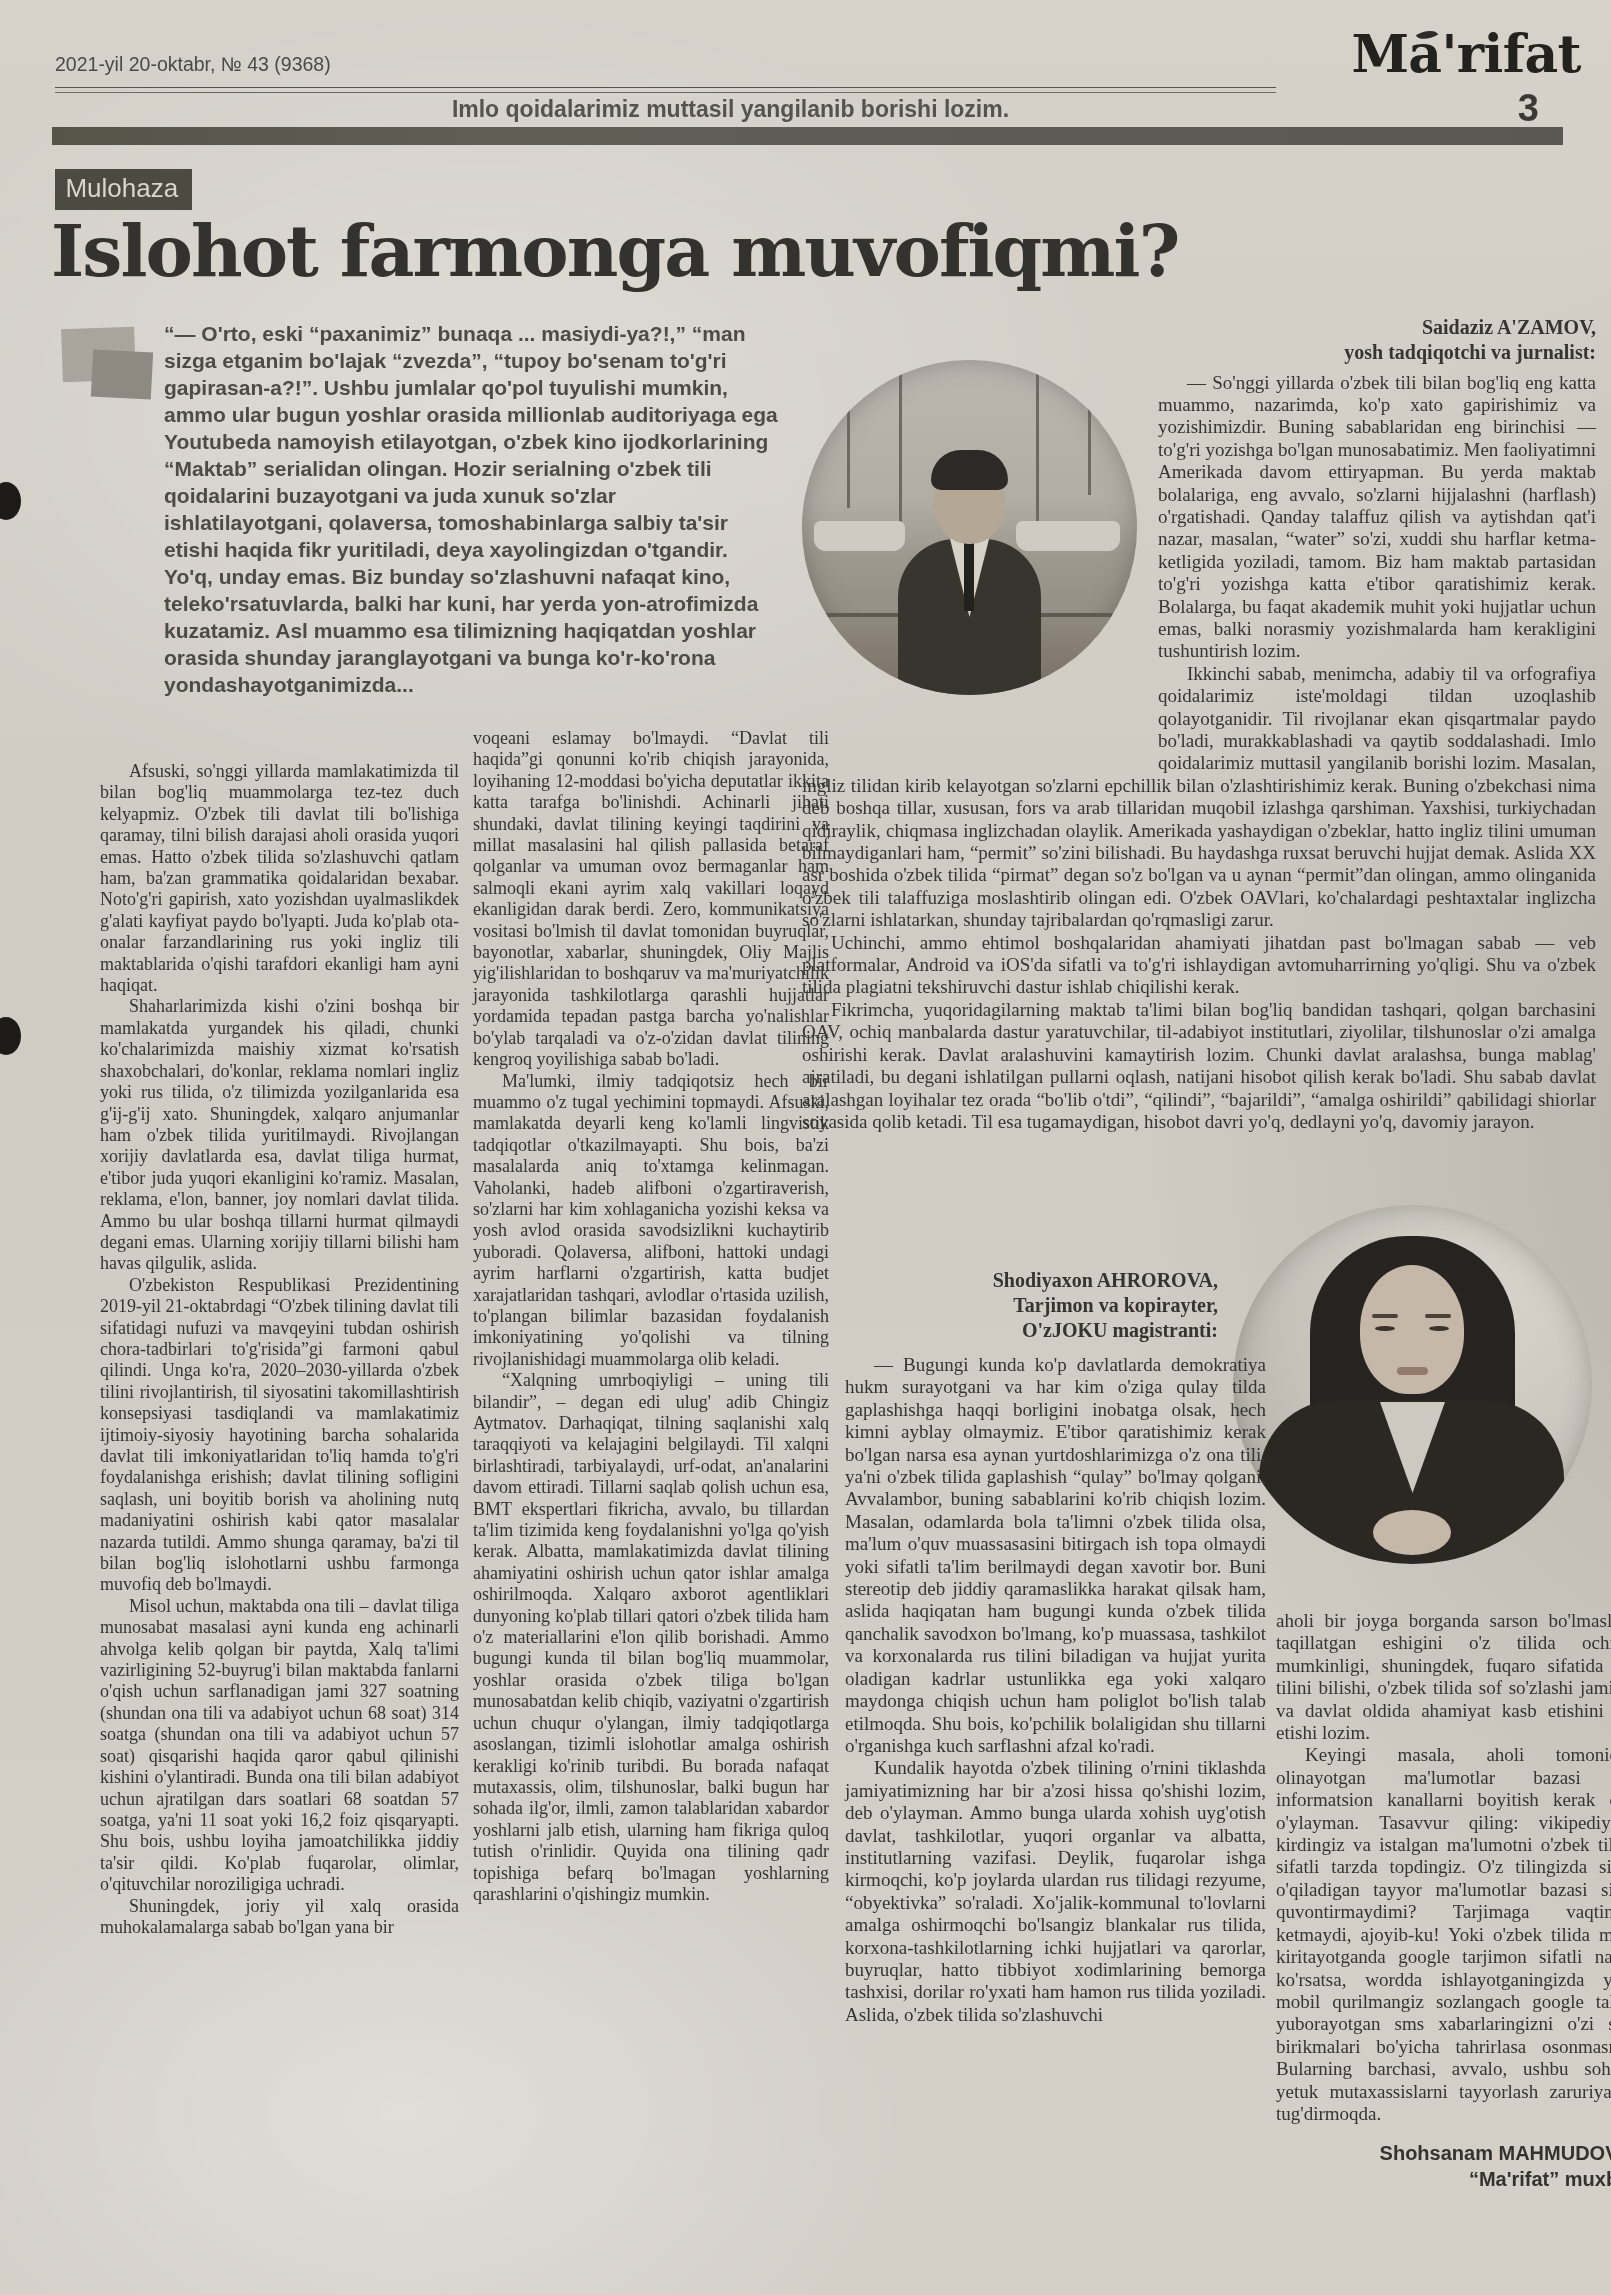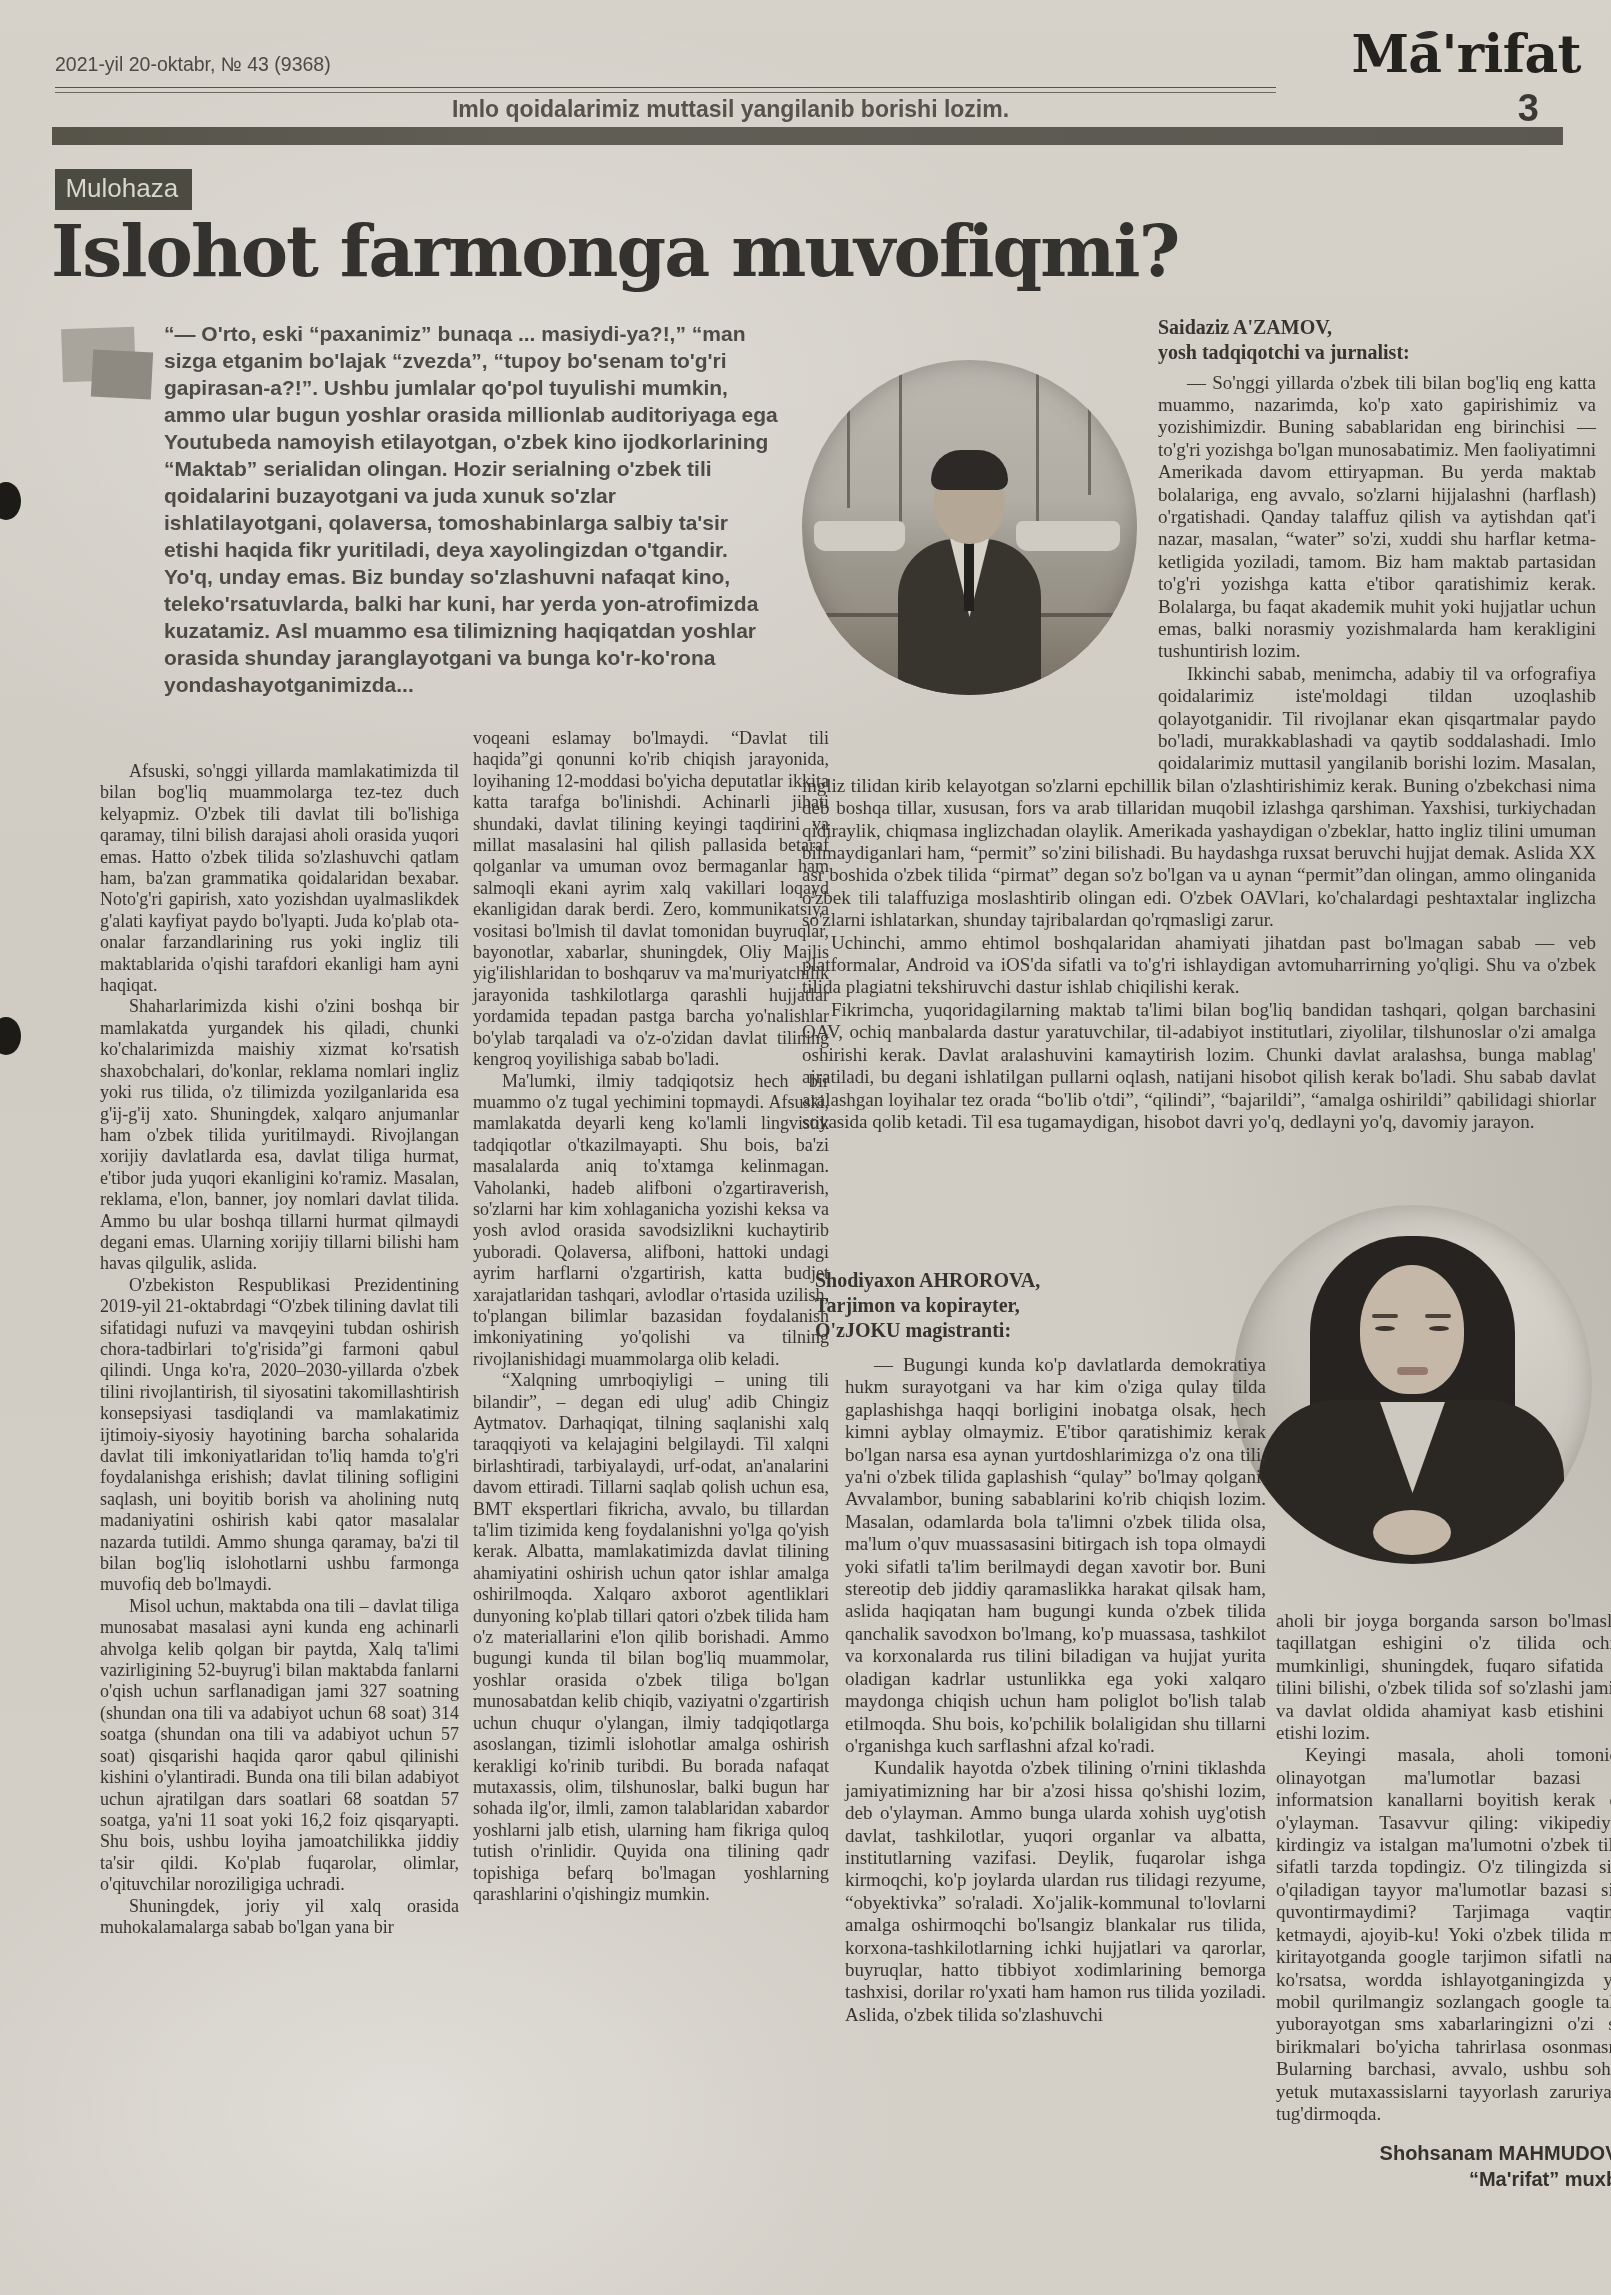--- a/index.html
+++ b/index.html
@@ -30,21 +30,21 @@
   h1.headline{left:51px;top:209px;width:1520px;margin:0;font-family:"DejaVu Serif",serif;
     font-weight:bold;font-size:71px;letter-spacing:-1.9px;color:#33322e;}
   
   .deco1{left:62px;top:328px;width:73px;height:53px;background:#a9a59c;transform:rotate(-2deg);}
   .deco2{left:92px;top:351px;width:60px;height:47px;background:#8e8a81;transform:rotate(3deg);}
   .intro{left:164px;top:320px;width:614px;font-family:"Liberation Sans",sans-serif;
     font-weight:bold;font-size:21px;line-height:27px;color:#4d4b45;}
   
   .speaker1{left:802px;top:315px;width:794px;font-size:19px;line-height:22.4px;text-align:justify;color:#37352e;}
   .speaker1 .photo-float{float:left;width:356px;height:447px;}
-  .h2line{text-align:left;font-weight:bold;font-size:20px;line-height:25px;}
+  .h2line{text-align:right;font-weight:bold;font-size:20px;line-height:25px;}
   .speaker1 p, .coltext p{margin:0;text-indent:29px;}
   .first-no-indent p:first-child{text-indent:0;}
   .speaker1 .paras{margin-top:6.5px;}
   
   .photo-man{position:relative;width:335px;height:335px;margin-top:45px;border-radius:50%;overflow:hidden;
     background:linear-gradient(180deg,#bcb8b0 0%,#b1ada4 42%,#9d998f 58%,#8b8379 100%);box-shadow:inset 0 0 26px rgba(60,55,48,.35);}
   .photo-man .mast{position:absolute;width:2.6px;background:#6e6a62;top:11.7px;}
   .photo-man .boat{position:absolute;height:30px;border-radius:6.5px 6.5px 11.7px 11.7px;background:#cfcbc2;top:161px;}
   .photo-man .dock{position:absolute;left:0;right:0;bottom:0;height:78px;background:linear-gradient(180deg,#8f887d,#776f64);}
   .photo-man .rail{position:absolute;left:0;right:0;bottom:77px;height:5.2px;background:#5f5a51;}

